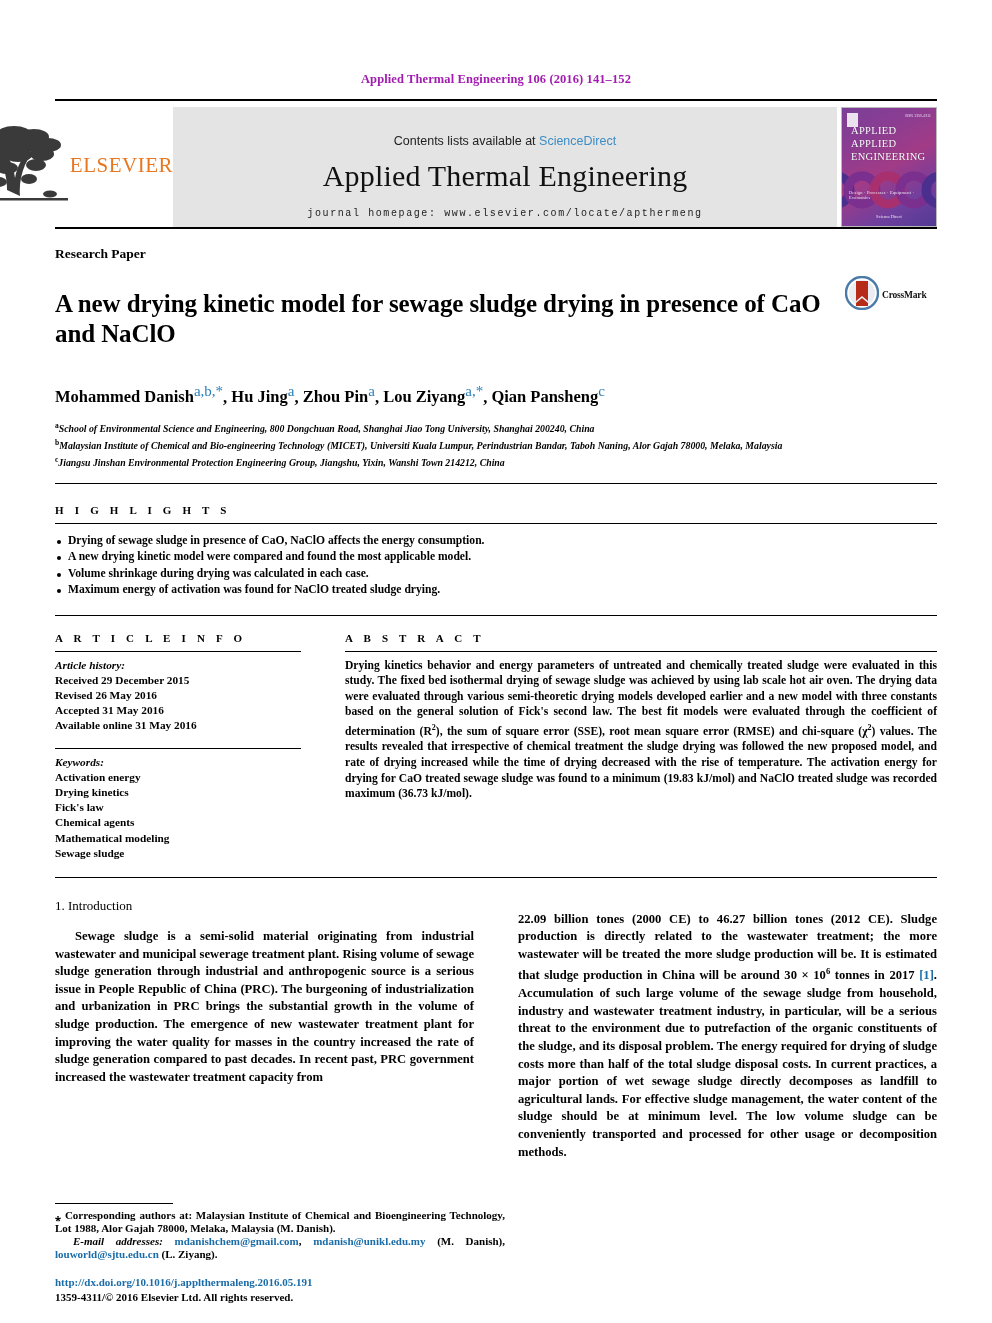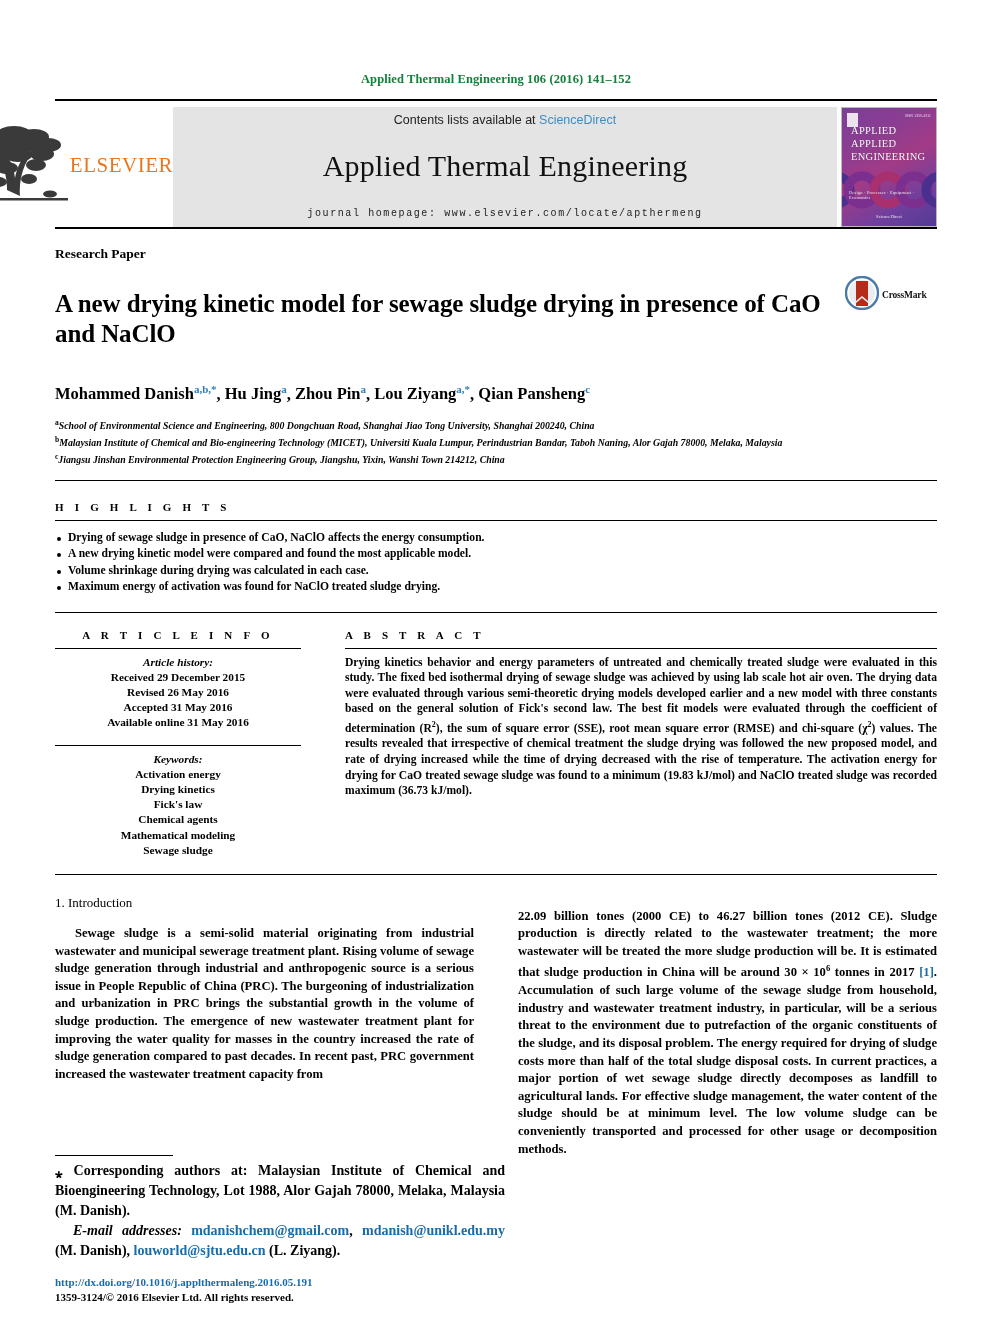--- a/index.html
+++ b/index.html
@@ -19,21 +19,21 @@
     width: 992px;
     height: 1323px;
     box-sizing: border-box;
     padding: 0 55px;
     position: relative;
   }
 
   
   .running-head {
     text-align: center;
-    color: #15803d;
+    color: #a21caf;
     font-family: "Liberation Serif", serif;
     font-weight: bold;
     font-size: 12.5px;
     padding-top: 72px;
     letter-spacing: 0.1px;
   }
   .rule-thick {
     border-top: 2px solid #000;
     margin-top: 12px;
   }
@@ -62,21 +62,21 @@
     letter-spacing: 0.5px;
     line-height: 1;
     margin-top: 1px;
   }
   .journal-band {
     flex: 1 1 auto;
     background: #e4e4e4;
     display: flex;
     flex-direction: column;
     align-items: center;
-    justify-content: space-between;
+    justify-content: flex-end;
     gap: 2px;
     padding: 6px 0 8px 0;
   }
   .contents-line {
     font-family: "Liberation Sans", sans-serif;
     font-size: 12.5px;
     color: #222;
   }
   .contents-line .sd {
     color: #3c8dc5;
@@ -171,23 +171,23 @@
     font-weight: bold;
     color: #111;
     letter-spacing: -0.2px;
   }
   .authors {
     margin-top: 17px;
     font-size: 16.5px;
     font-weight: bold;
   }
   .authors sup {
-    font-size: 11px;
+    font-size: 15px;
     color: #2a7fb8;
-    font-weight: bold;
+    font-weight: normal;
     vertical-align: super;
   }
   .affiliations {
     margin-top: 12px;
     font-size: 9.8px;
     font-style: italic;
     line-height: 13.6px;
     font-weight: bold;
   }
   .affiliations sup {
@@ -229,21 +229,21 @@
     border-radius: 50%;
   }
   .rule-thin-full2 { border-top: 1.6px solid #000; margin-top: 16px; }
 
   
   .info-abstract {
     display: flex;
     margin-top: 16px;
     gap: 44px;
   }
-  .col-info { flex: 0 0 246px; text-align: center; }
+  .col-info { flex: 0 0 246px; }
   .col-abstract { flex: 1 1 auto; }
   .meta-rule { border-top: 1.1px solid #000; margin: 7px 0 6px 0; }
   .meta-block { font-size: 11.3px; font-weight: bold; line-height: 15.2px; }
   .meta-title { font-style: italic; font-weight: bold; }
   .abstract-body {
     font-size: 11.6px;
     font-weight: bold;
     line-height: 15.6px;
     text-align: justify;
     margin-top: 2px;
@@ -287,23 +287,23 @@
     left: 55px;
     bottom: 62px;
     width: 450px;
   }
   .footnote-rule {
     border-top: 1.1px solid #000;
     width: 118px;
     margin-bottom: 5px;
   }
   .footnote-text {
-    font-size: 14px;
-    font-weight: bold;
-    line-height: 20px;
+    font-size: 11px;
+    font-weight: bold;
+    line-height: 13px;
     text-align: justify;
   }
   .footnote-text .it { font-style: italic; }
   .mail { color: #1a6ca8; }
   .doi-block {
     position: absolute;
     left: 55px;
     bottom: 18px;
     width: 450px;
     font-size: 11px;
@@ -476,16 +476,16 @@
       <span class="mail">mdanishchem@gmail.com</span>,
       <span class="mail">mdanish@unikl.edu.my</span>
       <span>(M. Danish),</span>
       <span class="mail">louworld@sjtu.edu.cn</span>
       <span>(L. Ziyang).</span>
     </div>
   </div>
 
   <div class="doi-block">
     <div class="doi-link">http://dx.doi.org/10.1016/j.applthermaleng.2016.05.191</div>
-    <div>1359-3124/© 2016 Elsevier Ltd. All rights reserved.</div>
+    <div>1359-4311/© 2016 Elsevier Ltd. All rights reserved.</div>
   </div>
 
 </div>
 
 </body></html>

